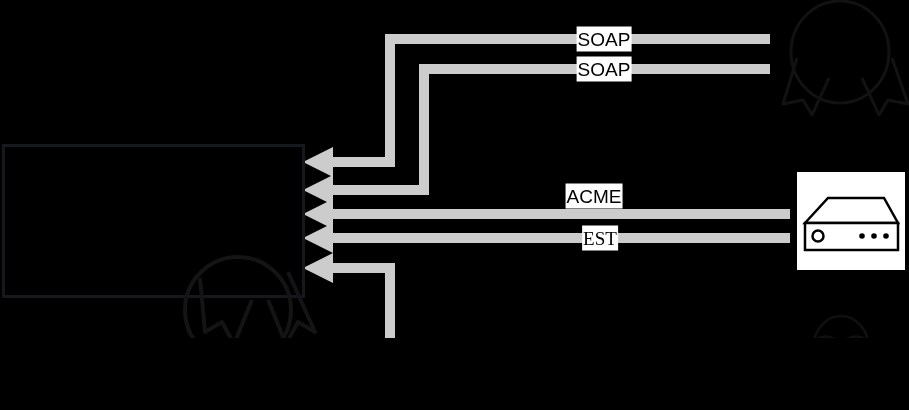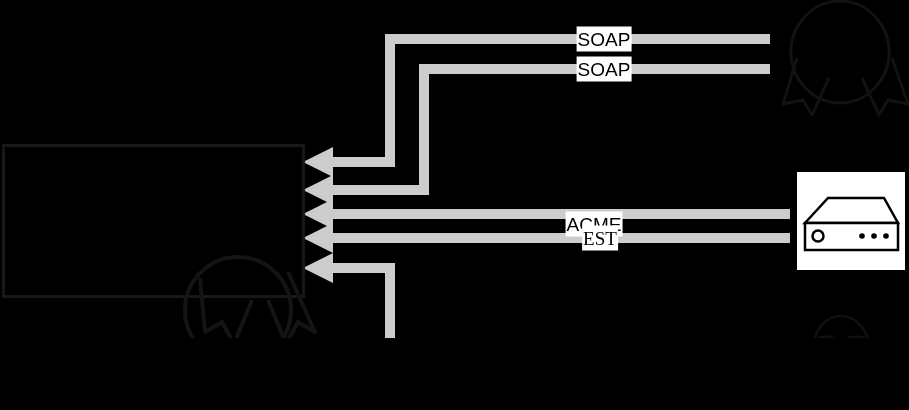--- a/index.html
+++ b/index.html
@@ -90,18 +90,18 @@
       <path d="M 816 339 Q 830 332 841 344 Q 852 332 866 339"></path>
       <path d="M 826 375 L 826 389 L 806 395 Q 790 401 790 414 L 892 414 Q 892 401 876 395 L 856 389 L 856 375"></path>
     </g>
 
   </svg>
 
   <div class="edge-label" style="left:604px; top:39px;">SOAP</div>
 
   <div class="edge-label" style="left:604px; top:69px;">SOAP</div>
 
-  <div class="edge-label" style="left:594px; top:224px;text-align:right;">ACME</div>
+  <div class="edge-label" style="left:594px; top:196px;text-align:right;">ACME</div>
 
   <div class="edge-label" style="left:600px; top:238px;font-family:Liberation Serif, serif;">EST</div>
 
 
 </div>
 
 </body></html>

